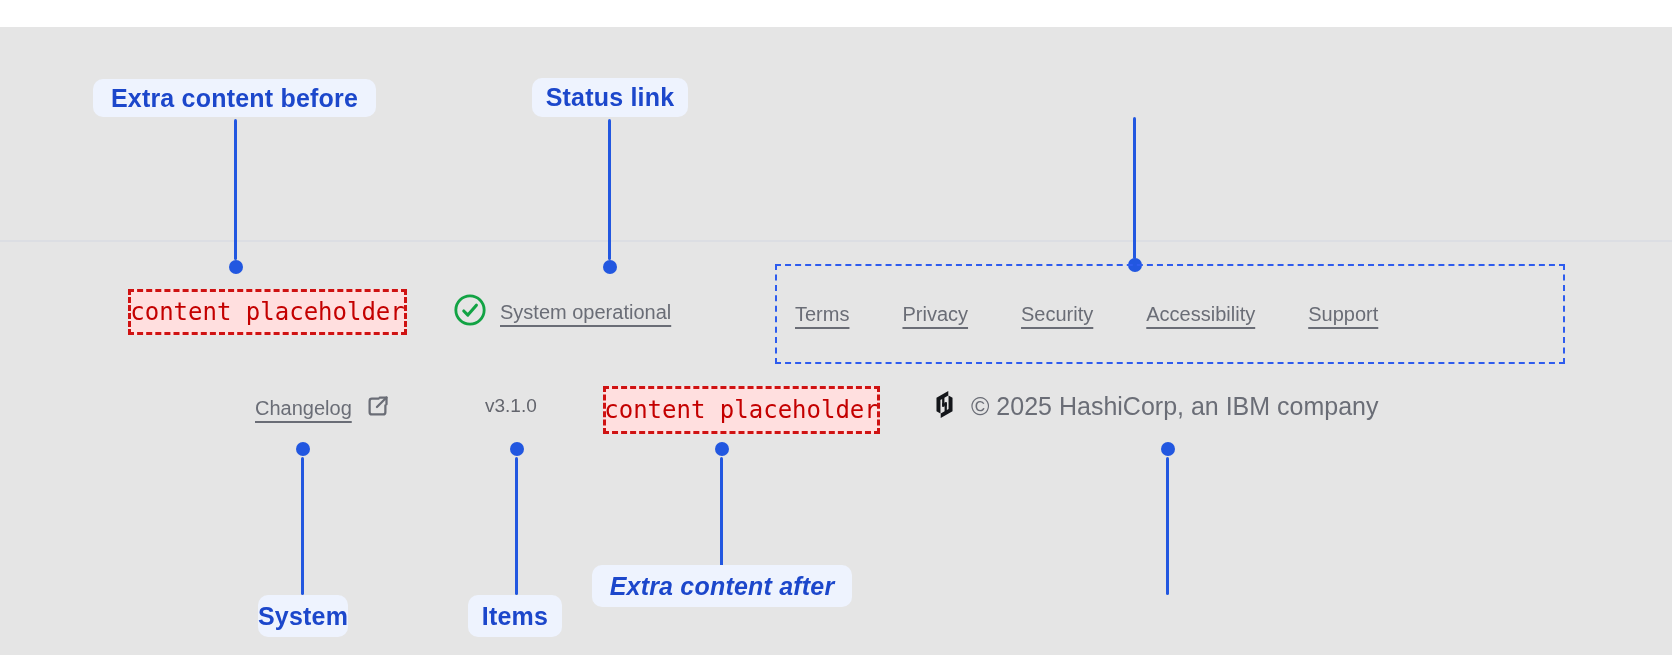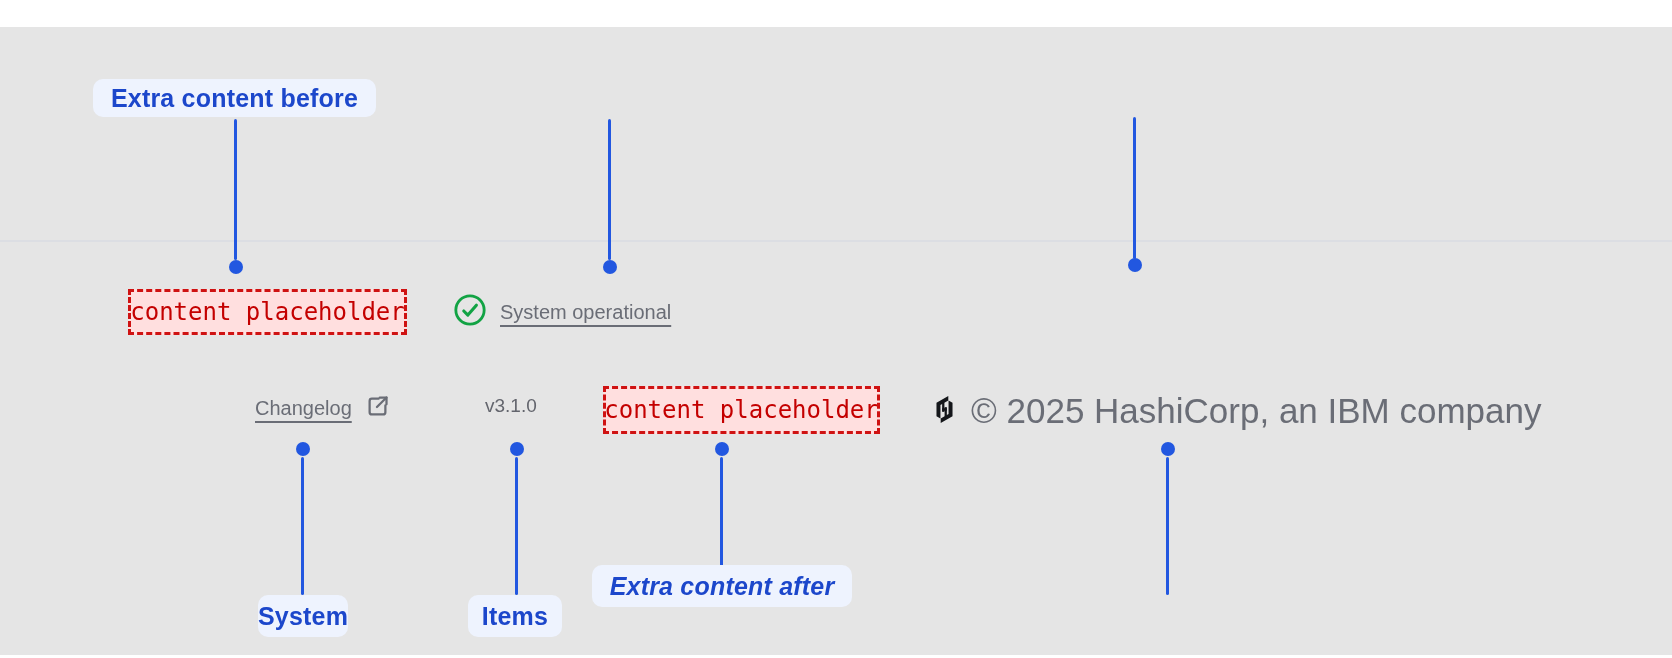--- a/index.html
+++ b/index.html
@@ -44,31 +44,32 @@
   .glink{color:#6a6d76;font-size:20px;font-weight:500;text-decoration:underline;
          text-underline-offset:6px;text-decoration-thickness:2px;cursor:pointer;}
   .gtext{color:#63656d;font-size:19px;font-weight:400;}
 
   .status{position:absolute;left:453px;top:266px;display:flex;align-items:center;gap:13px;}
   .legalbox{position:absolute;left:775px;top:237px;width:790px;height:100px;box-sizing:border-box;
             border:2px dashed #2e5cee;display:flex;align-items:center;gap:53px;padding:0 18px;}
   .changelog{position:absolute;left:255px;top:366px;display:flex;align-items:center;gap:12px;}
   .version{position:absolute;left:485px;top:368px;}
   .copyright{position:absolute;left:931px;top:364px;display:flex;align-items:center;gap:13px;}
-  .copyright .glink-none{color:#6a6d76;font-size:35px;font-weight:500;}
+  .copyright .glink-none{color:#6a6d76;font-size:25px;font-weight:500;}
   .icon{display:block;}
 </style>
 </head>
 <body>
 
 <div class="stage">
 
   <div class="divider"></div>
 
   <div class="pill pill-extra-before">Extra content before</div>
+  <div class="pill pill-status-link">Status link</div>
 
   <div class="vline l1"></div>
   <div class="dot d1"></div>
   <div class="vline l2"></div>
   <div class="dot d2"></div>
   <div class="vline l3"></div>
   <div class="dot d3"></div>
   <div class="vline l4"></div>
   <div class="dot d4"></div>
   <div class="vline l5"></div>
@@ -83,20 +84,27 @@
   <div class="status">
     <span class="icon">
       <svg width="34" height="34" viewBox="0 0 24 24" fill="none">
         <circle cx="12" cy="12" r="10" stroke="#12a344" stroke-width="2"></circle>
         <path d="m7.6 12.7 2.9 2.9 6-7" stroke="#12a344" stroke-width="2.2" stroke-linecap="round" stroke-linejoin="round" fill="none"></path>
       </svg>
     </span>
     <a class="glink">System operational</a>
   </div>
 
+  <div class="legalbox">
+    <a class="glink">Terms</a>
+    <a class="glink">Privacy</a>
+    <a class="glink">Security</a>
+    <a class="glink">Accessibility</a>
+    <a class="glink">Support</a>
+  </div>
 
   <div class="changelog">
     <a class="glink">Changelog</a>
     <span class="icon">
       <svg width="27" height="27" viewBox="0 0 24 24" fill="none" stroke="#6a6d76" stroke-width="2" stroke-linecap="round" stroke-linejoin="round">
         <path d="M13 5H7a2 2 0 0 0-2 2v10a2 2 0 0 0 2 2h10a2 2 0 0 0 2-2v-6"></path>
         <path d="M14 4h6v6"></path>
         <path d="M20 4 11.5 12.5"></path>
       </svg>
     </span>

